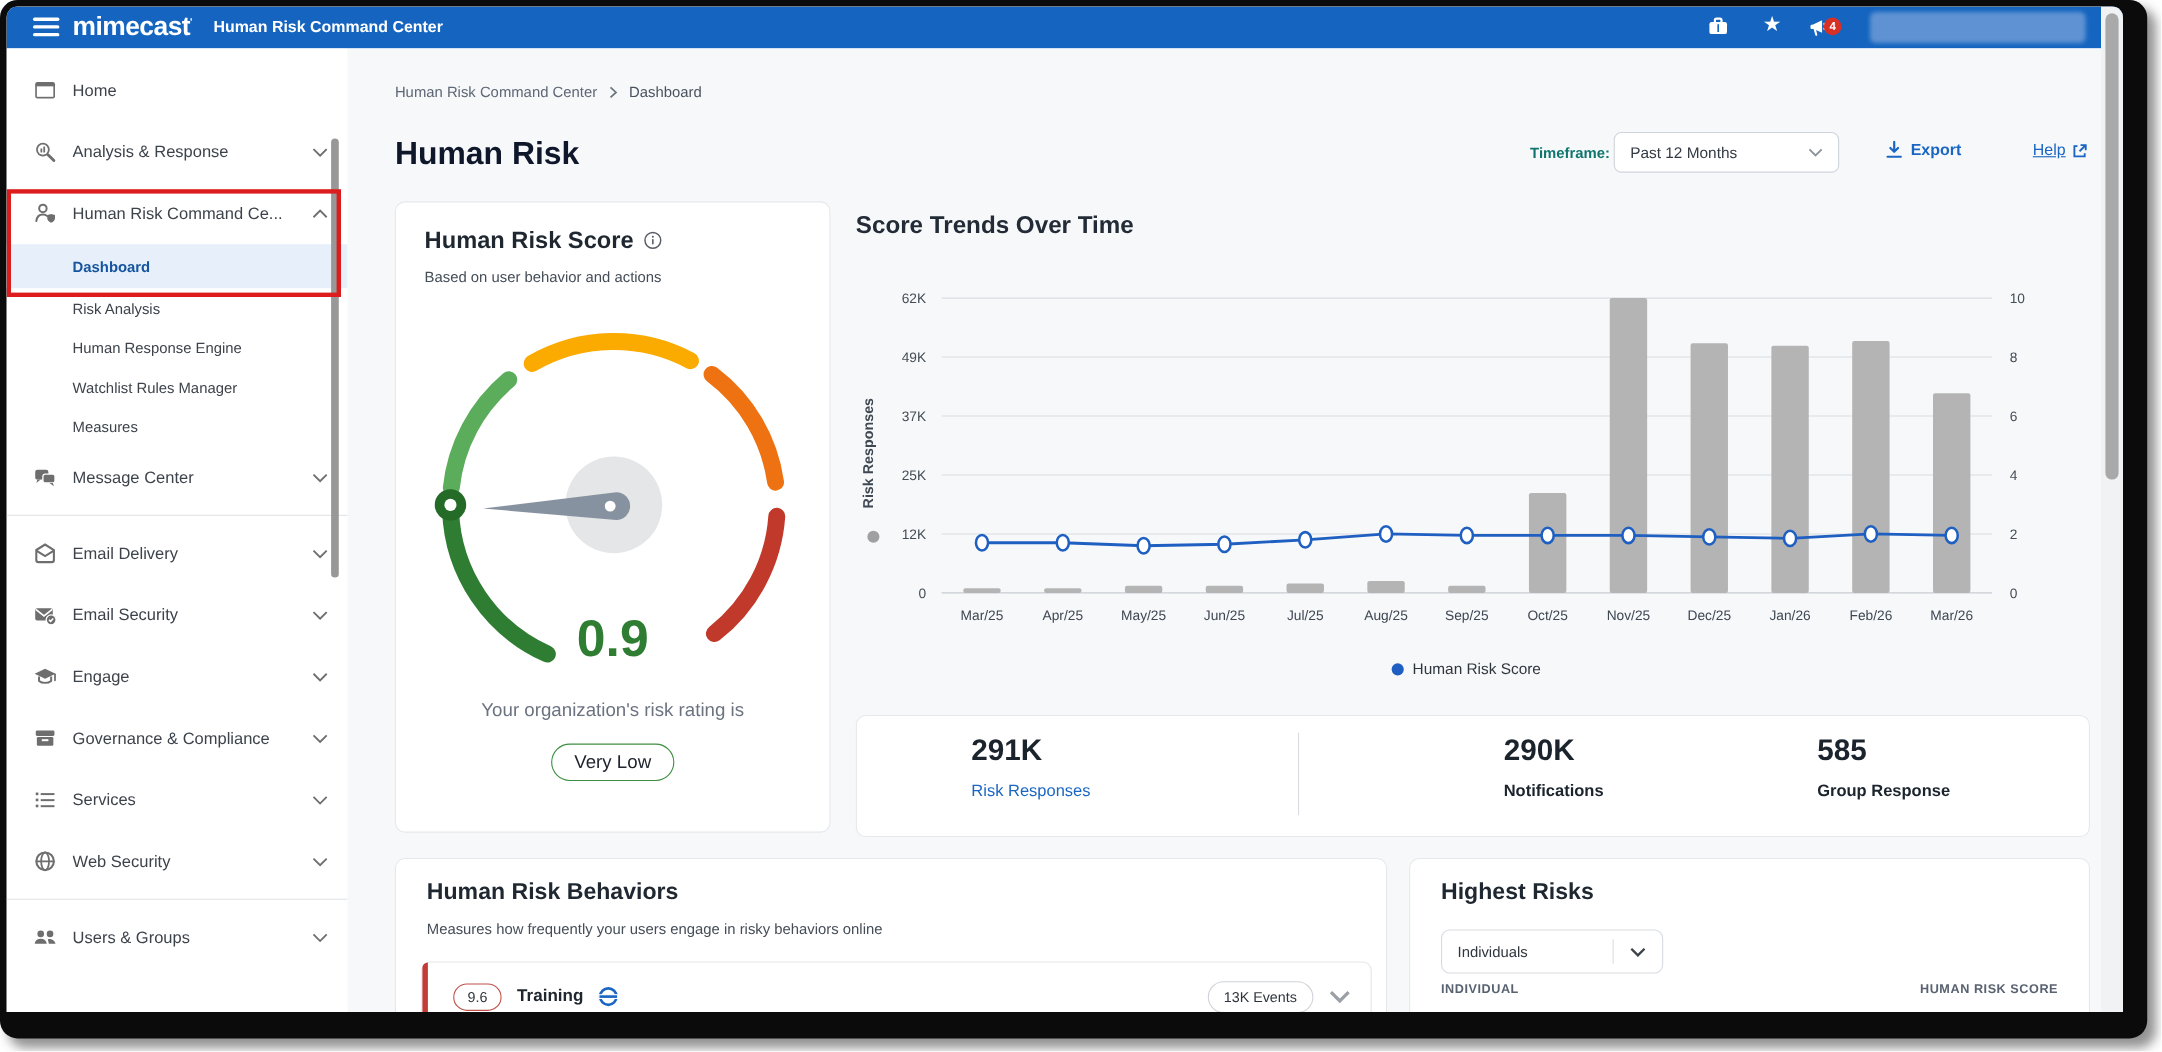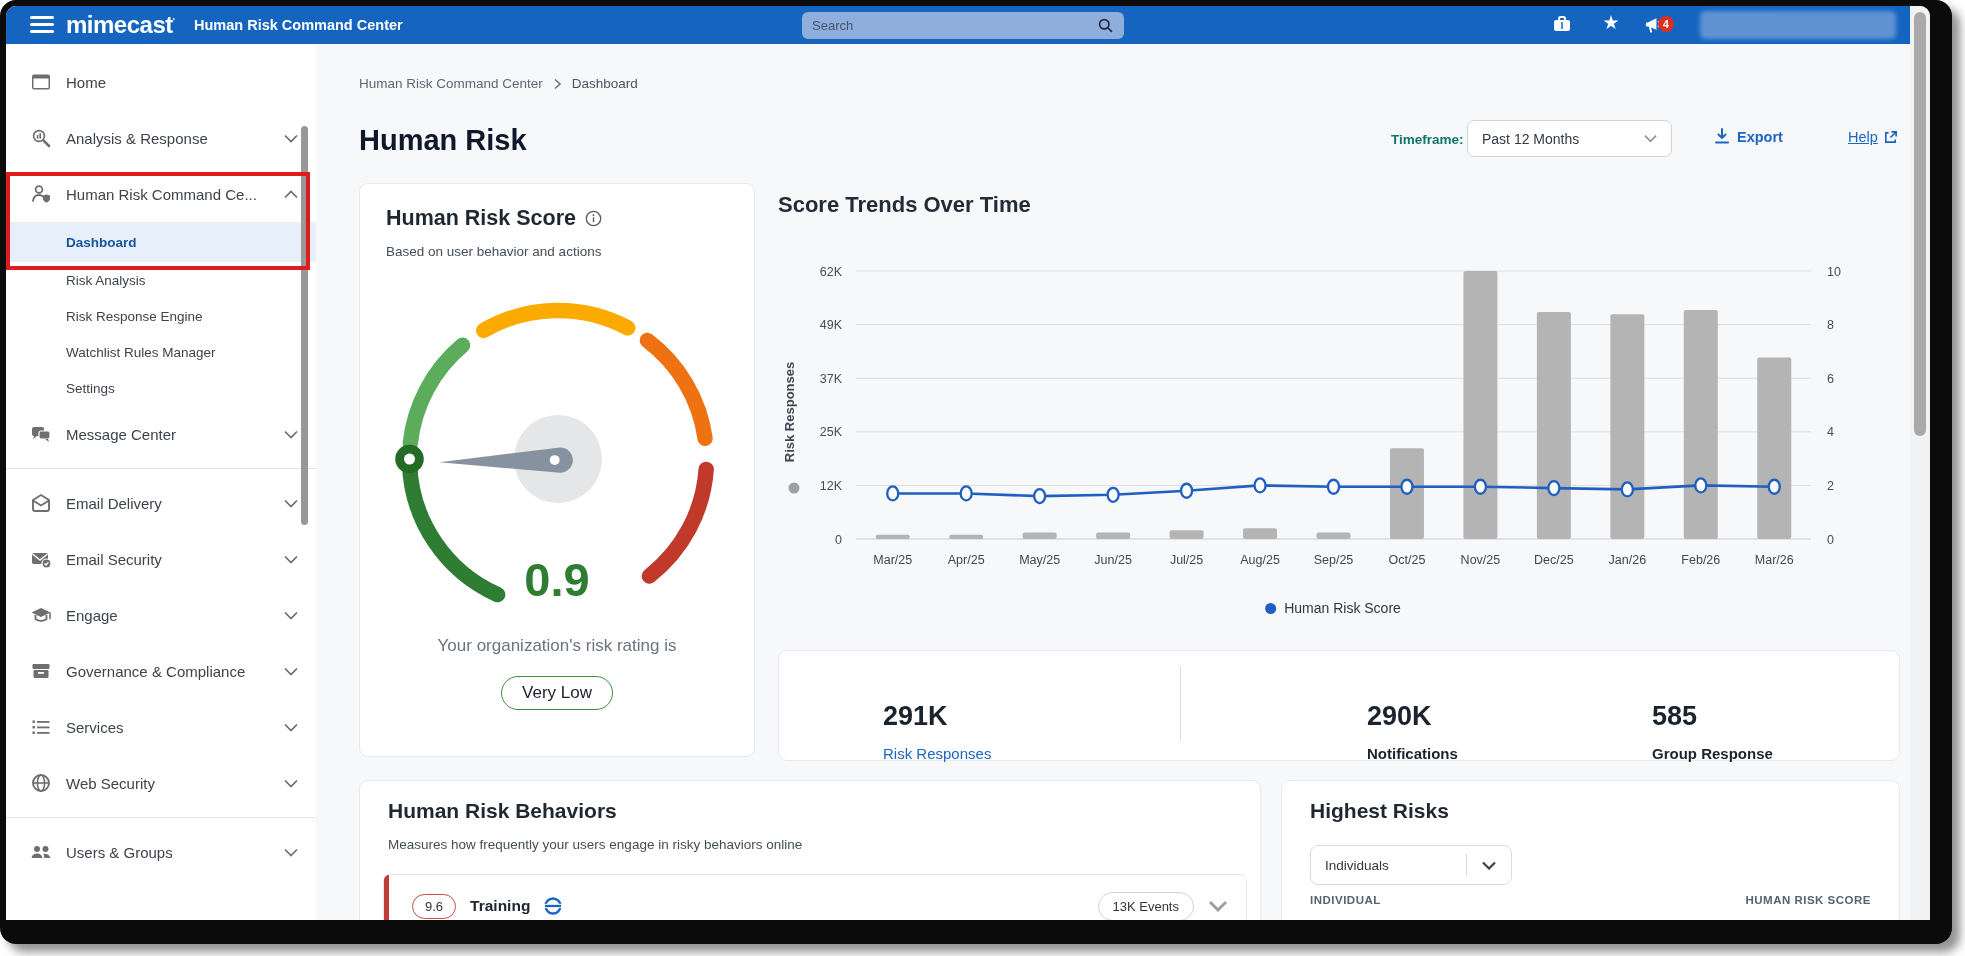--- a/index.html
+++ b/index.html
@@ -77,21 +77,21 @@
   
   .chart-title { position:absolute; left:462px; top:148px; font-size:22px; font-weight:bold; color:#222b36; }
   .chart-svg { position:absolute; left:462px; top:197px; }
   .chart-legend { position:absolute; left:1017px; top:556px; transform:translateX(-50%); display:flex; align-items:center; gap:8px;
                   font-size:14px; color:#30363d; }
   .legend-dot { width:11px; height:11px; border-radius:50%; }
 
   
   .stats-card { position:absolute; left:462px; top:606px; width:1122px; height:111px; }
   .stat { position:absolute; top:16px; }
-  .stat .v { font-size:27px; font-weight:bold; color:#1b232d;margin-top:34px; }
+  .stat .v { font-size:27px; font-weight:bold; color:#1b232d; }
   .stat .l { margin-top:13px; font-size:15px; color:#1b232d; font-weight:bold; }
   .stat .l.link { color:#1A66C2; cursor:pointer; font-weight:normal; }
   .stat-divider { position:absolute; left:401px; top:15px; width:1px; height:75px; background:#d8dbdf; }
 
   
   .behaviors-card { position:absolute; left:43px; top:736px; width:902px; height:220px; }
   .behaviors-card h2 { position:absolute; left:28px; top:18px; font-size:21px; color:#1f2730;text-align:center; }
   .behaviors-sub { position:absolute; left:28px; top:56px; font-size:13.5px; color:#454d57; }
   .behavior-row { position:absolute; left:23px; top:93px; width:864px; height:64px; background:#fff;
                   border:1px solid #e3e5e8; border-radius:8px; display:flex; align-items:center; padding-left:20px; }
@@ -123,29 +123,20 @@
     <div class="app">
 
       <header class="topbar">
         <div class="hamburger">
             <span></span>
             <span></span>
             <span></span>
           </div>
         <div class="brand"><span>mimecast</span><sup>'</sup></div>
         <div class="app-title">Human Risk Command Center</div>
-        <div class="search-box">
-          <input placeholder="Search" style="">
-          <span>
-            <svg width="17" height="17" viewBox="0 0 20 20">
-                <circle cx="8.5" cy="8.5" r="5.5" fill="none" stroke="#1d2d45" stroke-width="2"></circle>
-                <line x1="12.8" y1="12.8" x2="17" y2="17" stroke="#1d2d45" stroke-width="2" stroke-linecap="round"></line>
-              </svg>
-          </span>
-        </div>
         <div class="tb-icon" style="left:1546px;">
           <svg width="20" height="20" viewBox="0 0 20 20">
               <rect x="2" y="6" width="16" height="11" rx="2" fill="#fff"></rect>
               <path d="M7 6V4.5A1.5 1.5 0 0 1 8.5 3h3A1.5 1.5 0 0 1 13 4.5V6" fill="none" stroke="#fff" stroke-width="2"></path>
               <line x1="10" y1="8" x2="10" y2="15" stroke="#1565C0" stroke-width="1.5"></line>
             </svg>
         </div>
         <div class="tb-icon" style="left:1594px; top:6px; font-size:19px; line-height:22px; text-align:center;">★</div>
         <div class="tb-icon" style="left:1638px;">
           <svg width="21" height="21" viewBox="0 0 22 22">
@@ -198,23 +189,23 @@
               </span>
               <span class="s-label">Human Risk Command Ce...</span>
               <span class="s-chev">
                 <svg width="14" height="9" viewBox="0 0 14 9" style="transform:rotate(180deg)">
                   <path d="M1 1.5l6 6 6-6" fill="none" stroke="#6e6e6e" stroke-width="1.7"></path>
                 </svg>
               </span>
             </div>
             <div class="side-sub selected">Dashboard</div>
             <div class="side-sub">Risk Analysis</div>
-            <div class="side-sub">Risk Response Engine</div>
+            <div class="side-sub">Human Response Engine</div>
             <div class="side-sub">Watchlist Rules Manager</div>
-            <div class="side-sub">Settings</div>
+            <div class="side-sub">Measures</div>
             <div class="side-row">
               <span class="s-icon">
                 <svg viewBox="0 0 22 22" width="22" height="22">
                   <rect x="2" y="4" width="12" height="9" rx="2" fill="#6e6e6e"></rect>
                   <path d="M4 13l-1 3 4-3z" fill="#6e6e6e"></path>
                   <rect x="9" y="8" width="11" height="8" rx="2" fill="#6e6e6e" stroke="#fff" stroke-width="1.2"></rect>
                   <path d="M18 16l1 3-4-3z" fill="#6e6e6e"></path>
                 </svg>
               </span>
               <span class="s-label">Message Center</span>

